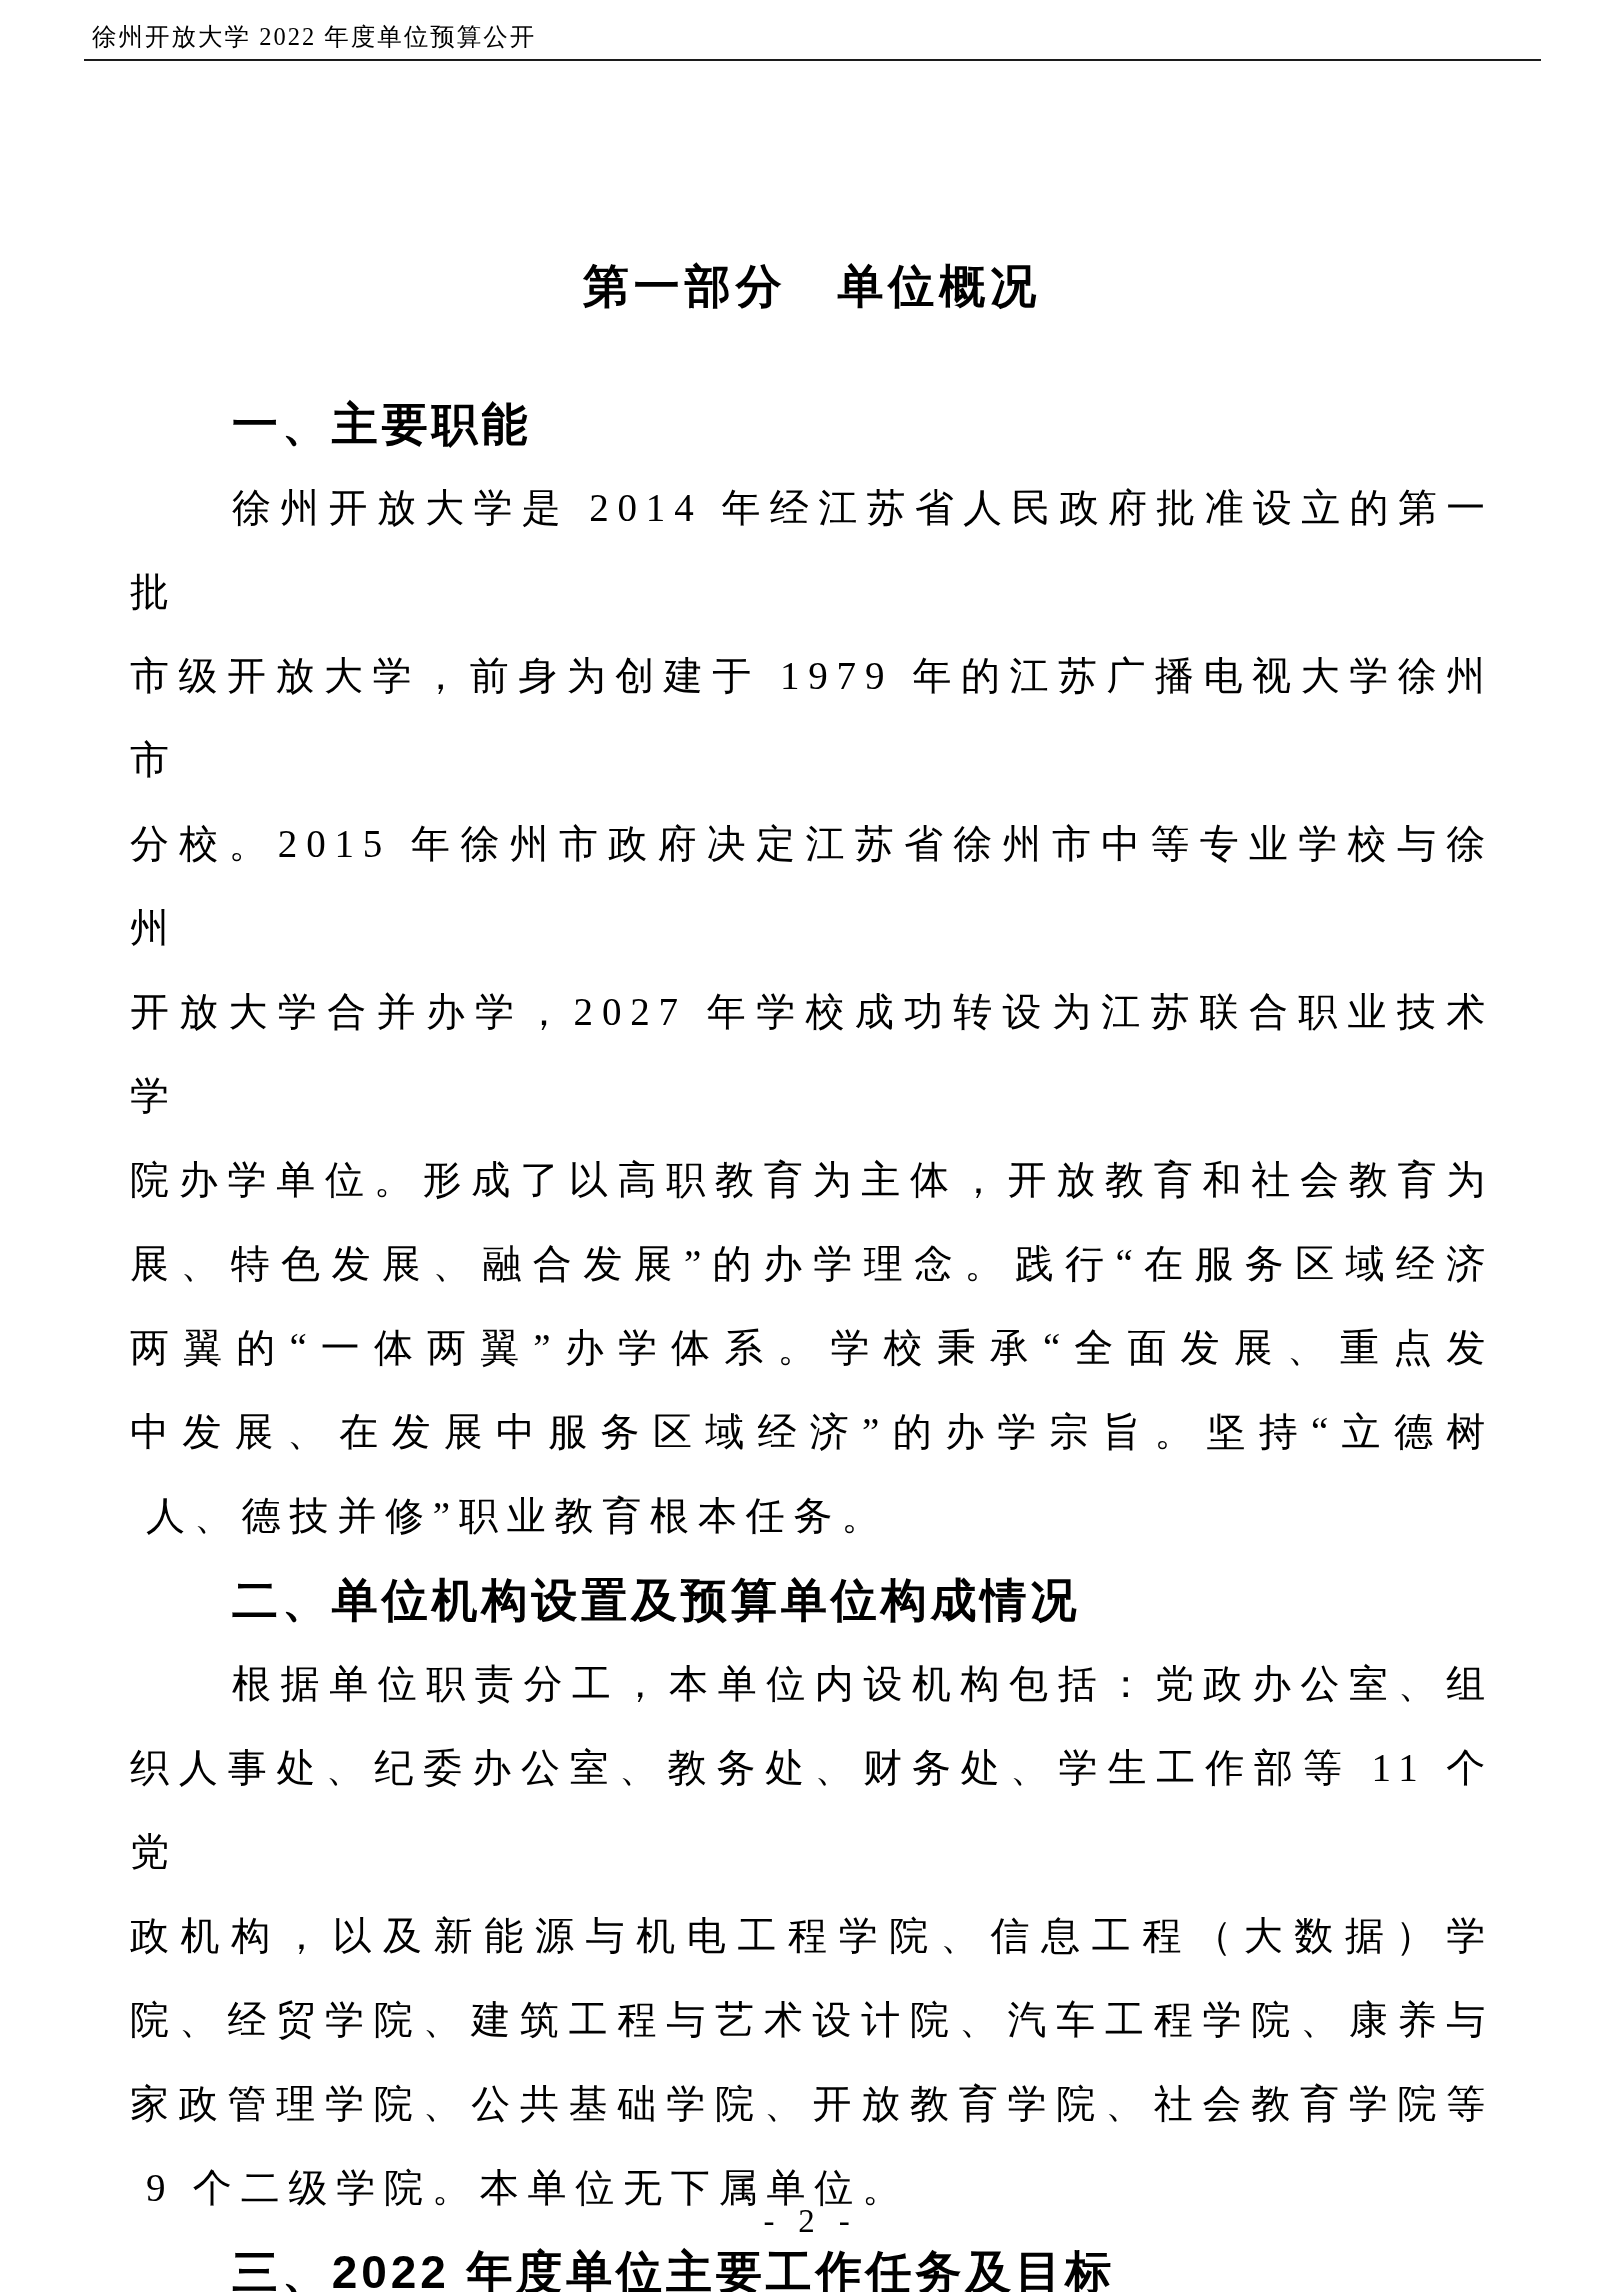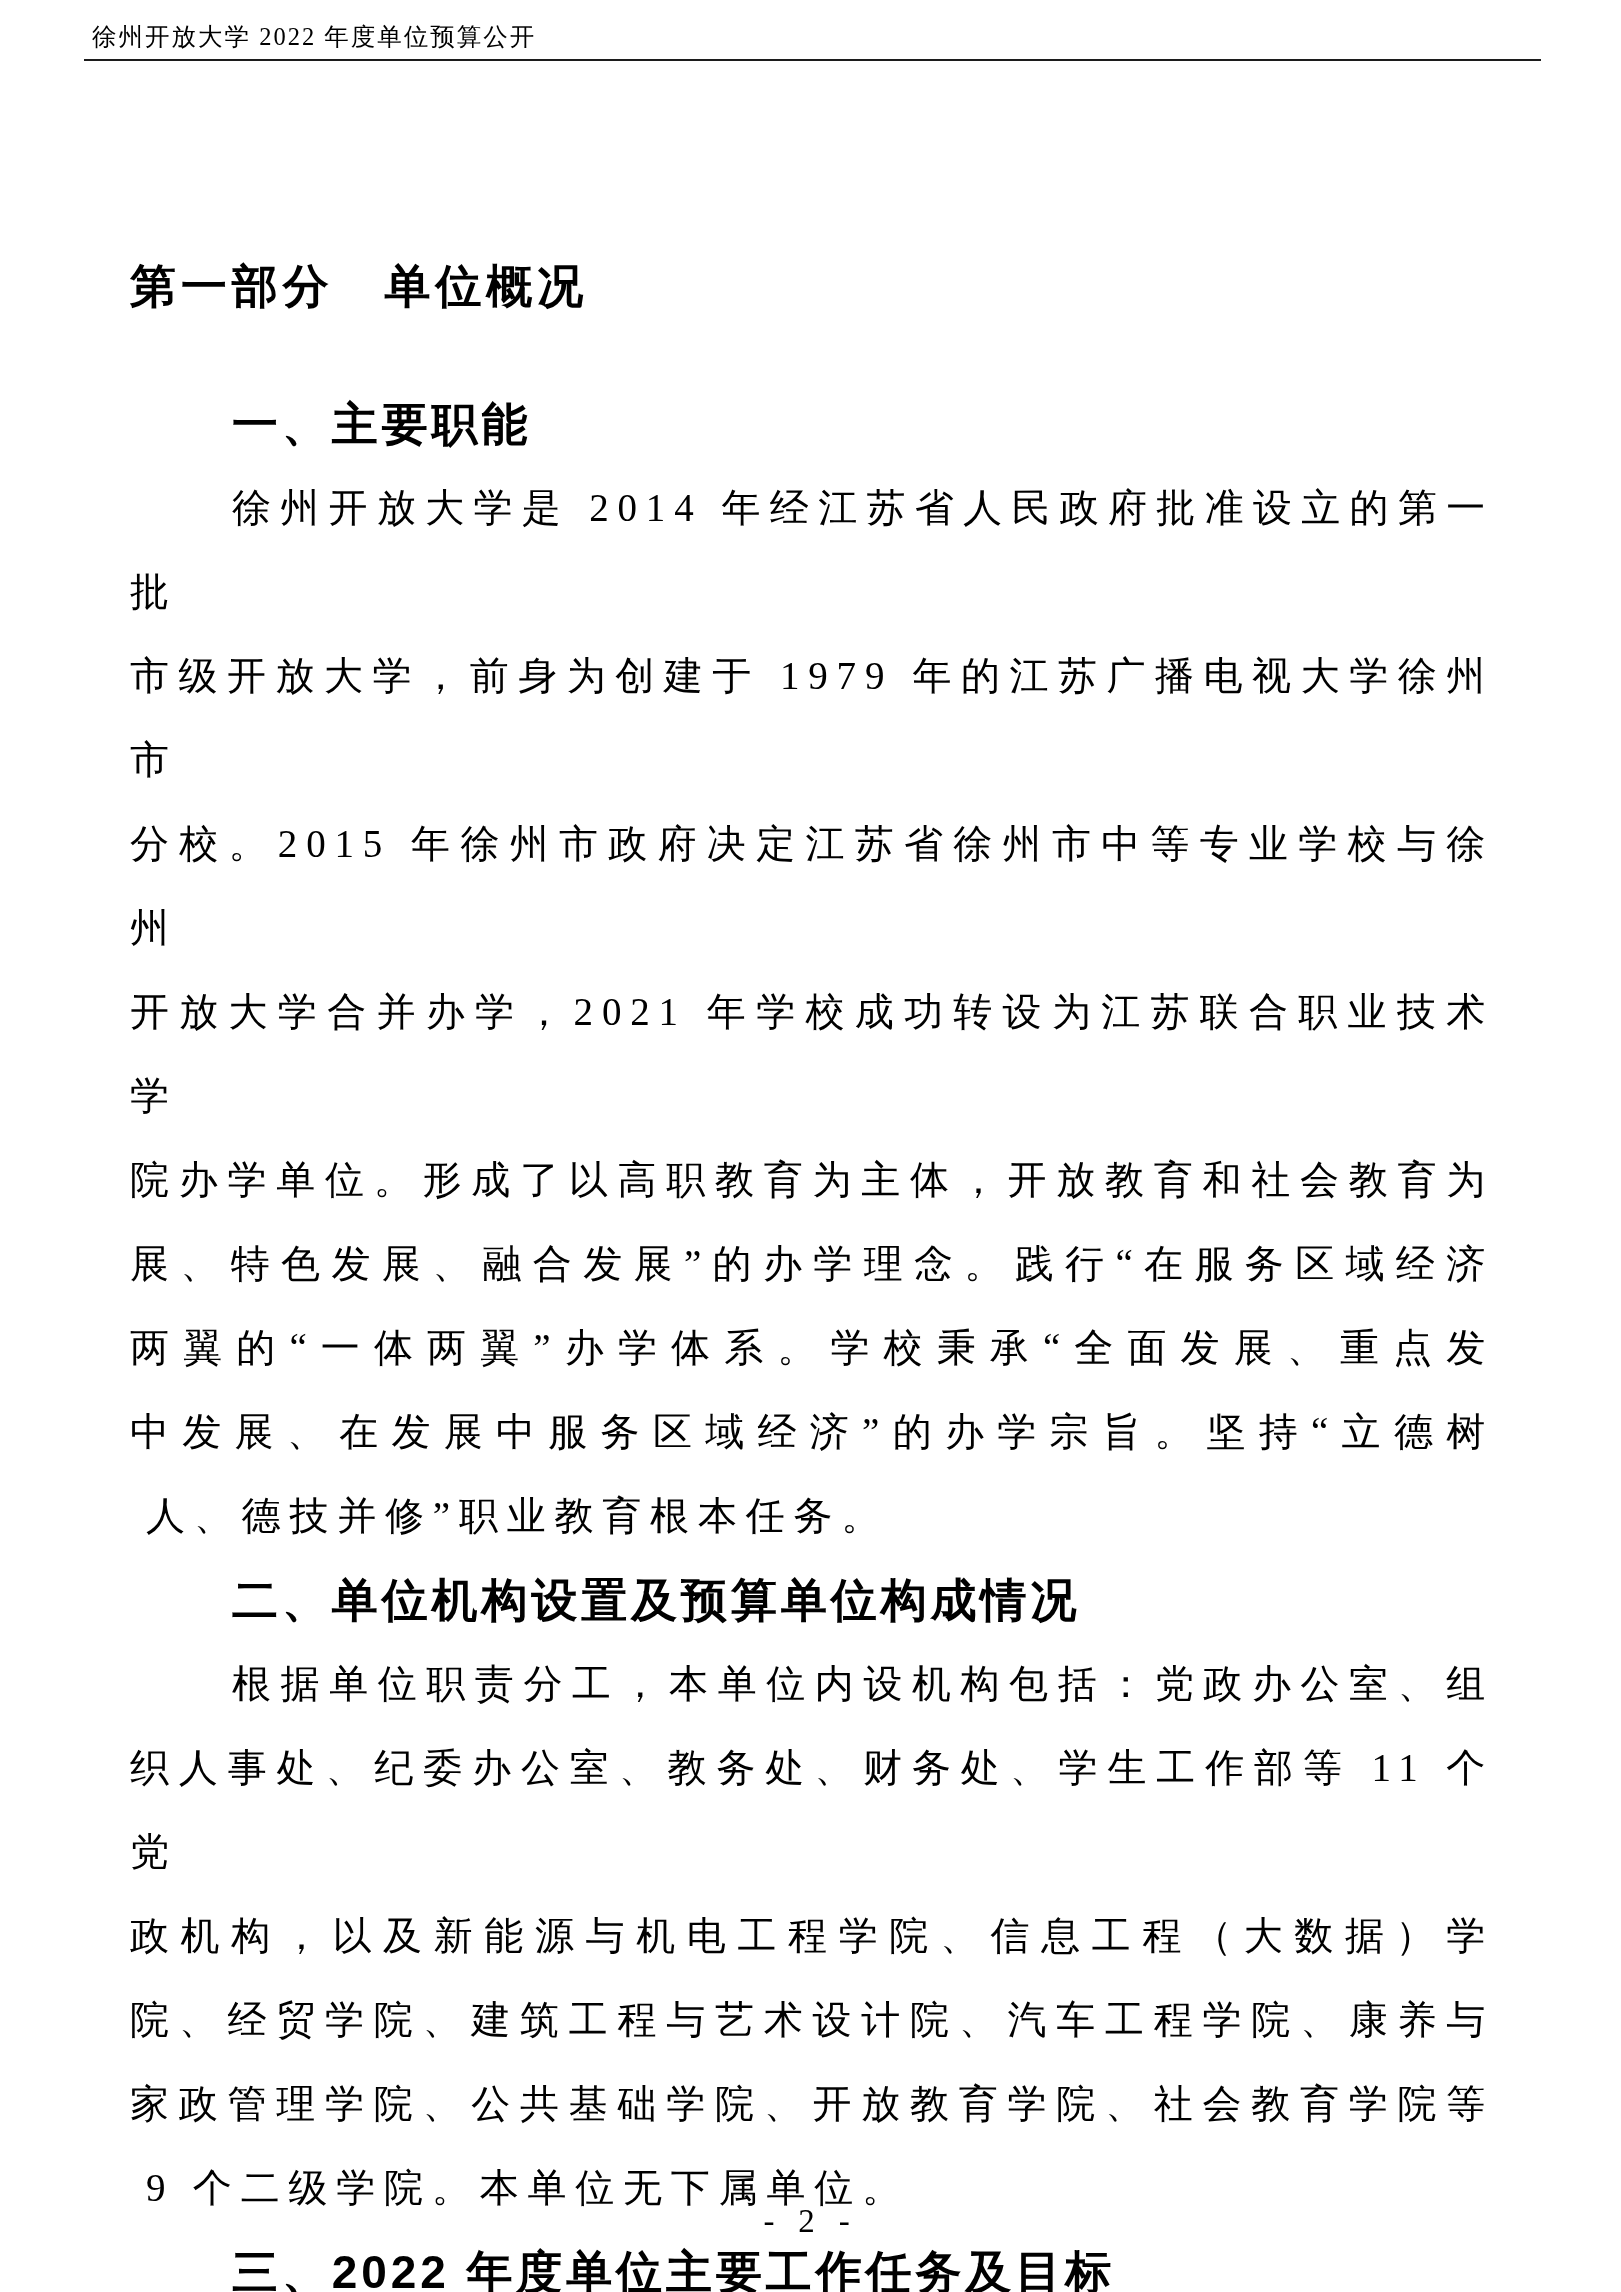--- a/index.html
+++ b/index.html
@@ -33,21 +33,21 @@
     height: 2px;
     background: #1c1c1c;
   }
   .content {
     position: absolute;
     left: 130px;
     top: 247px;
     width: 1364px;
   }
   .doc-title {
-    text-align: left;
+    text-align: center;
     font-weight: bold;
     font-size: 46px;
     line-height: 55px;
     padding-top: 11.8px;
     margin-bottom: 68px;
     letter-spacing: 4.9px;
     font-family: "Liberation Serif", serif;
   }
   .sec-heading {
     font-family: "Liberation Sans", sans-serif;
@@ -91,21 +91,21 @@
   <div class="hdr-rule"></div>
 
   <div class="content">
 
     <div class="doc-title">第一部分　单位概况</div>
 
     <div class="sec-heading">一、主要职能</div>
     <div class="line first">徐州开放大学是 2014 年经江苏省人民政府批准设立的第一批</div>
     <div class="line">市级开放大学，前身为创建于 1979 年的江苏广播电视大学徐州市</div>
     <div class="line">分校。2015 年徐州市政府决定江苏省徐州市中等专业学校与徐州</div>
-    <div class="line">开放大学合并办学，2021 年学校成功转设为江苏联合职业技术学</div>
+    <div class="line">开放大学合并办学，2027 年学校成功转设为江苏联合职业技术学</div>
     <div class="line">院办学单位。形成了以高职教育为主体，开放教育和社会教育为</div>
     <div class="line">展、特色发展、融合发展”的办学理念。践行“在服务区域经济</div>
     <div class="line">两翼的“一体两翼”办学体系。学校秉承“全面发展、重点发</div>
     <div class="line">中发展、在发展中服务区域经济”的办学宗旨。坚持“立德树</div>
     <div class="line last">人、德技并修”职业教育根本任务。</div>
 
     <div class="sec-heading">二、单位机构设置及预算单位构成情况</div>
     <div class="line first">根据单位职责分工，本单位内设机构包括：党政办公室、组</div>
     <div class="line">织人事处、纪委办公室、教务处、财务处、学生工作部等 11 个党</div>
     <div class="line">政机构，以及新能源与机电工程学院、信息工程（大数据）学</div>

